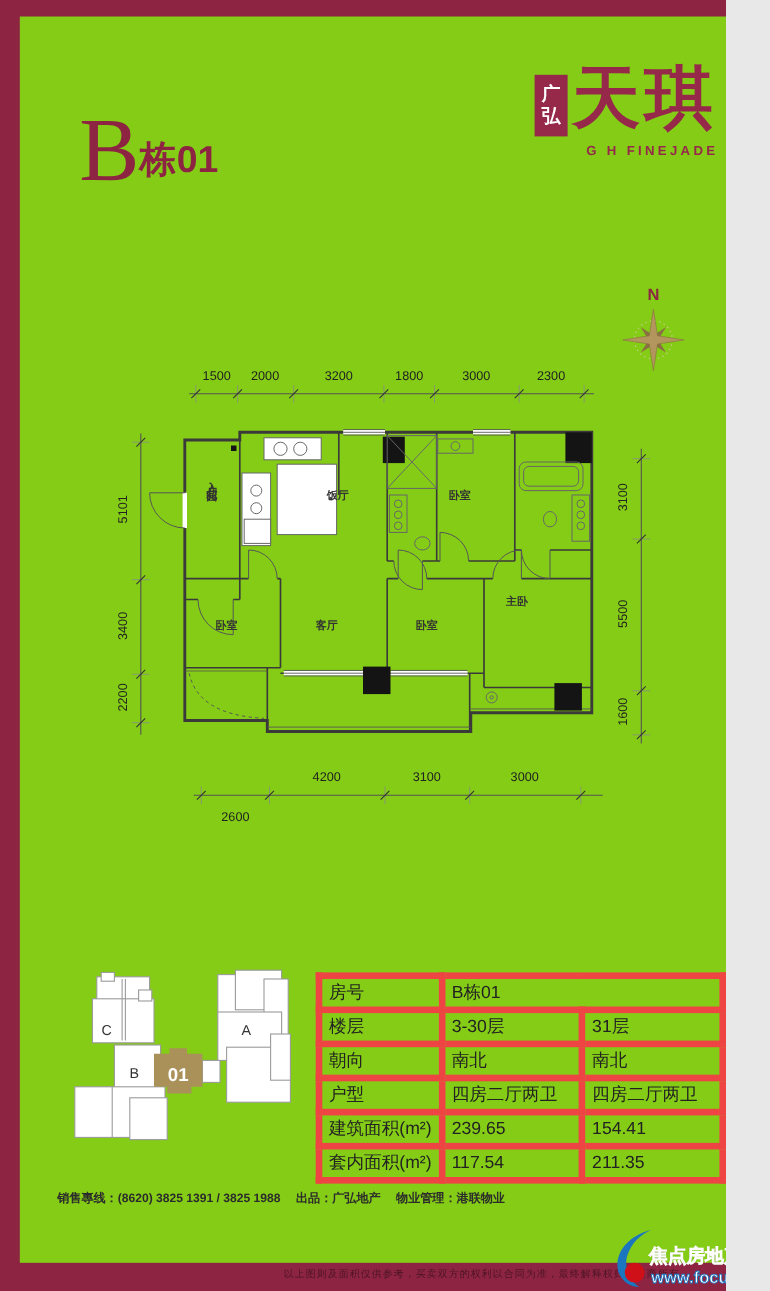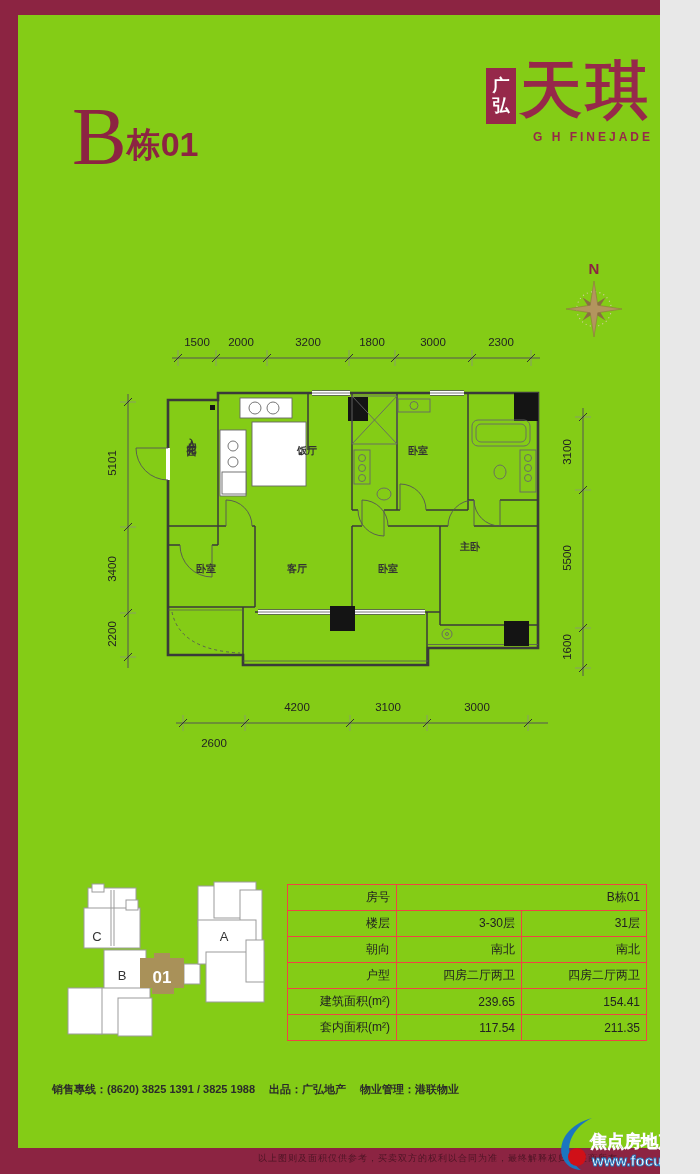--- a/index.html
+++ b/index.html
@@ -29,21 +29,21 @@
 
   svg text{font-family:"Liberation Sans","DejaVu Sans",sans-serif;}
 
   .plan-label{position:absolute;font-size:10px;font-weight:bold;color:#333;z-index:2;white-space:nowrap;text-align:right;}
   .plan-label.vert{writing-mode:vertical-rl;letter-spacing:3px;}
 
   .dim{position:absolute;width:40px;text-align:center;font-size:11.5px;color:#222;z-index:2;}
   .dim.rot{transform:rotate(-90deg);transform-origin:center;}
 
   .info-table{position:absolute;left:287px;top:884px;border-collapse:collapse;z-index:2;}
-  .info-table td{border:1px solid #ef4444;font-size:12px;color:#222;text-align:right;
+  .info-table td{border:6px solid #ef4444;font-size:16px;color:#222;text-align:left;
                  height:25px;padding:0 6px;}
   .info-table td.lab{width:96px;}
   .info-table td.v{width:112px;}
 
   .footer-line{position:absolute;left:52px;top:1082px;display:flex;gap:14px;white-space:nowrap;
                font-size:11px;font-weight:bold;color:#2b2b2b;z-index:2;}
 
   .disclaimer{position:absolute;left:258px;top:1152px;font-size:9px;color:rgba(0,0,0,0.45);
               z-index:6;white-space:nowrap;letter-spacing:1px;}
 

